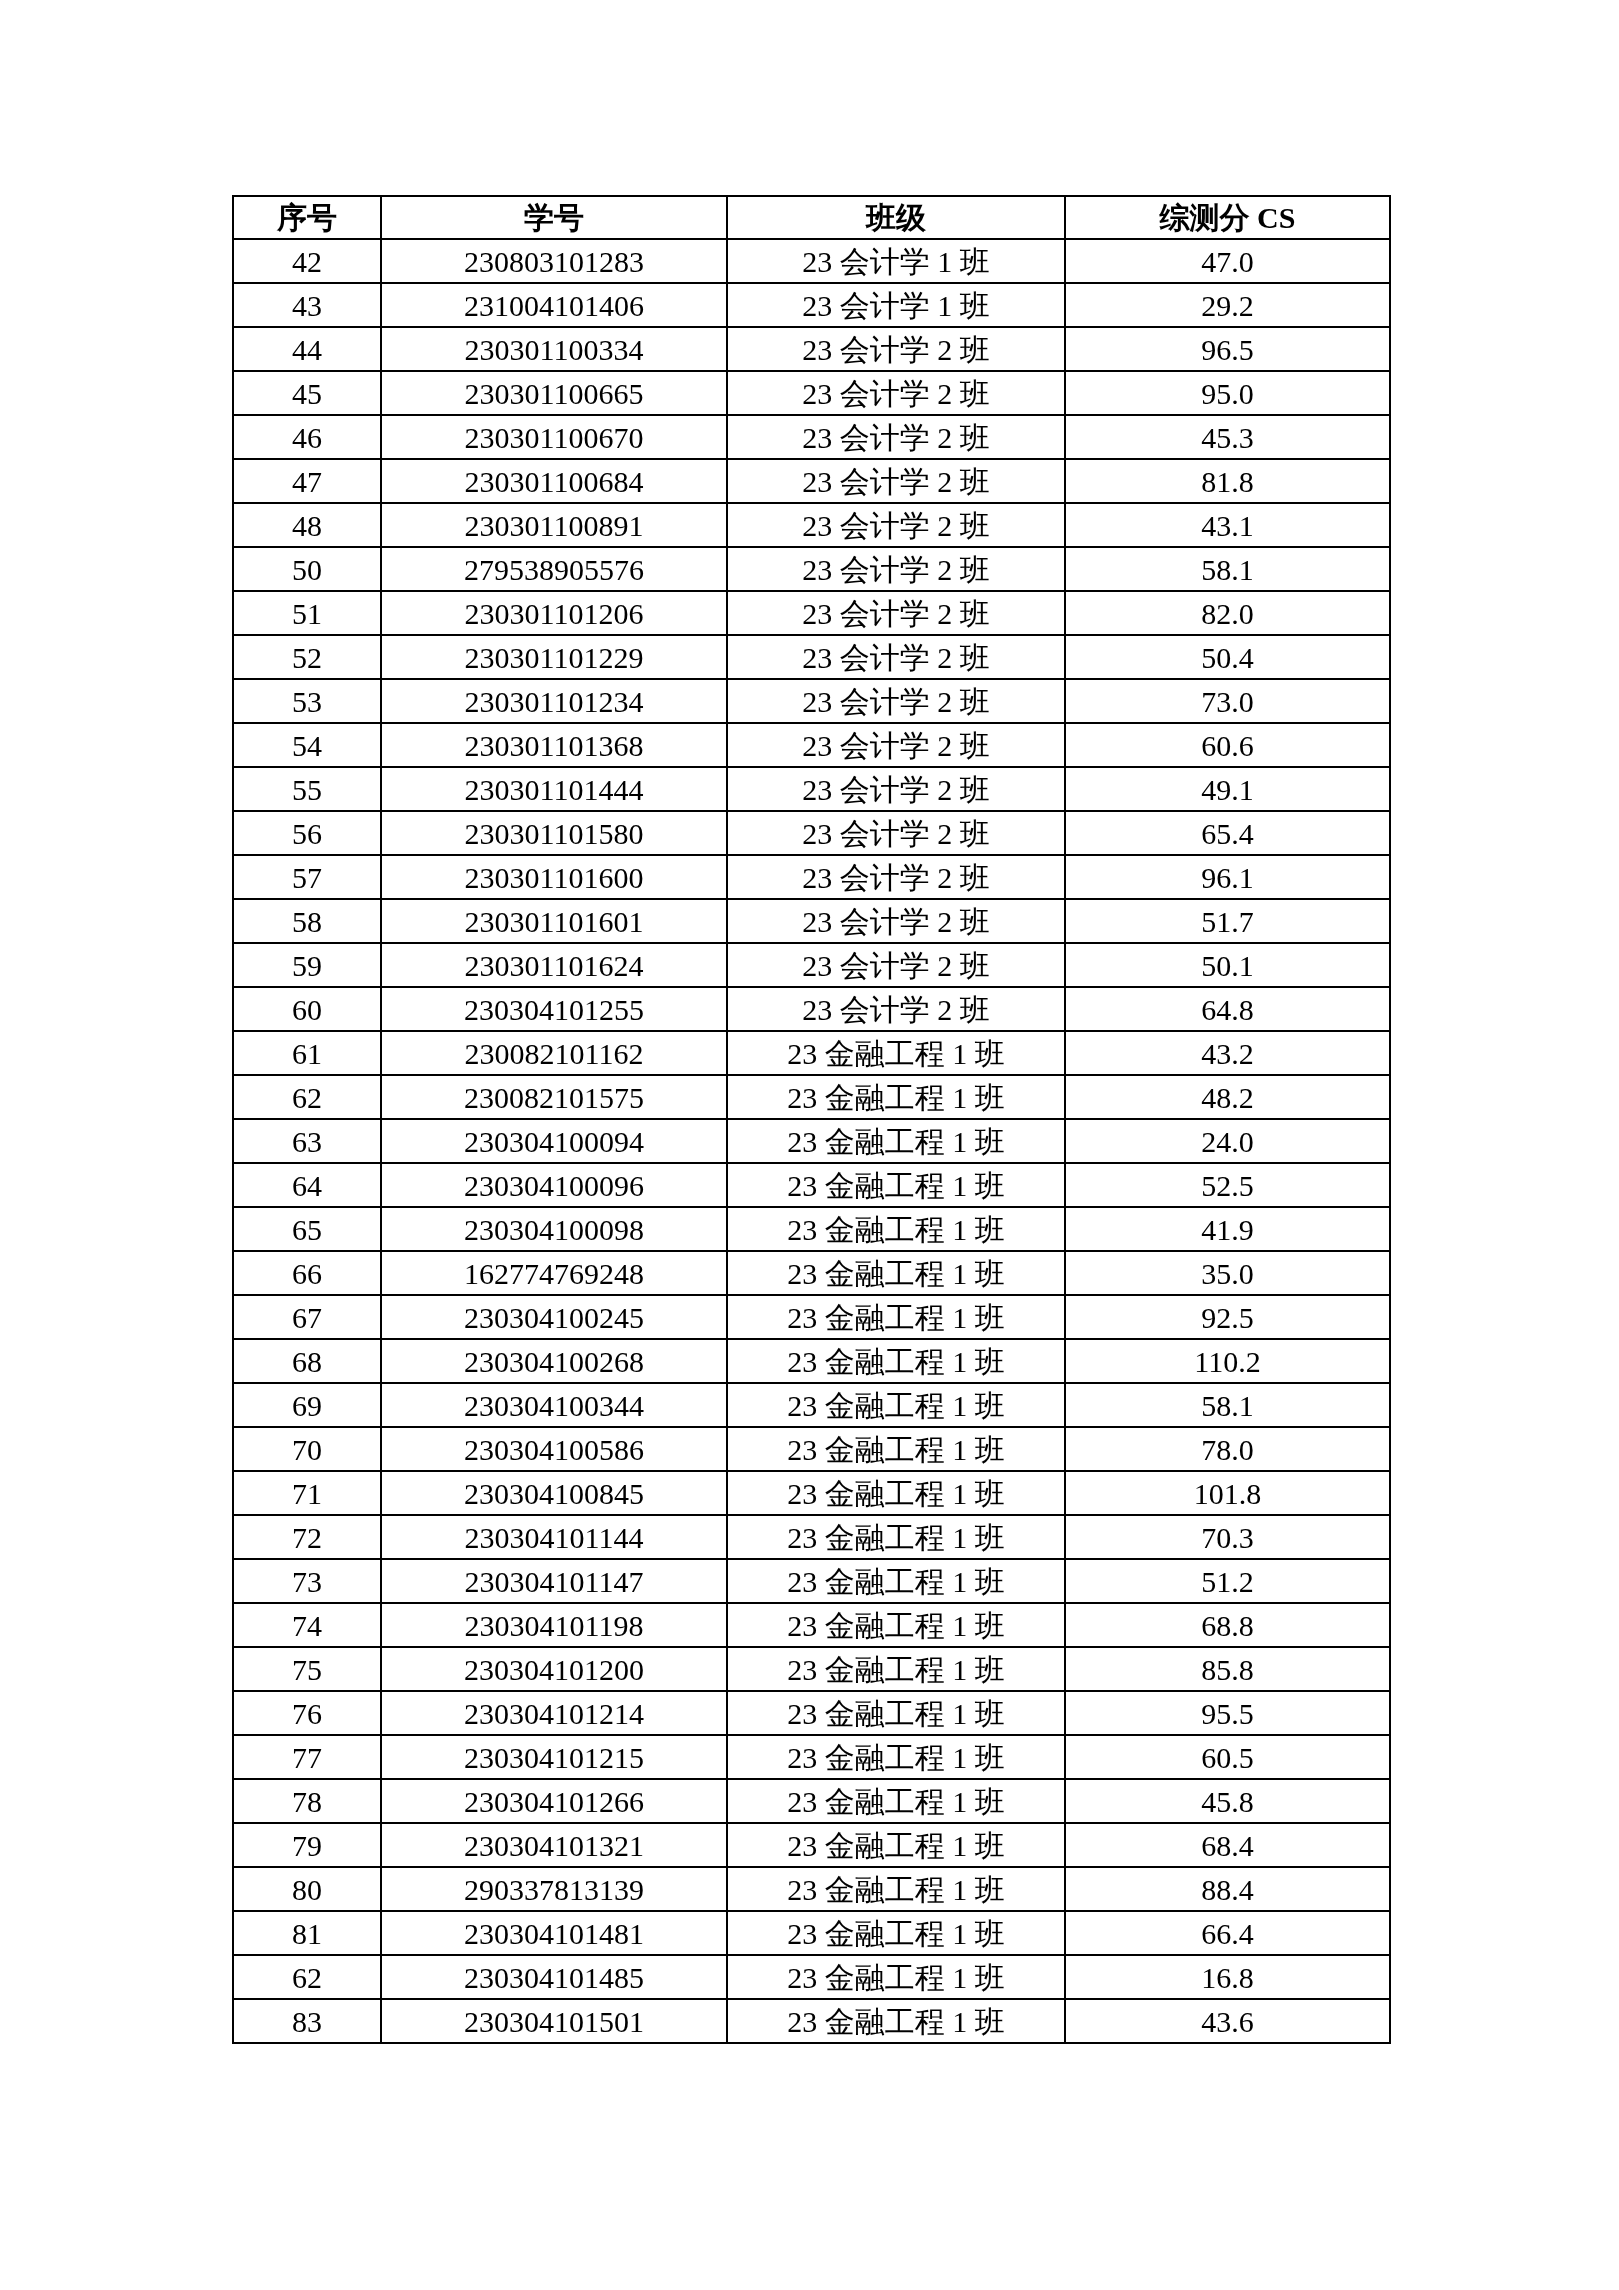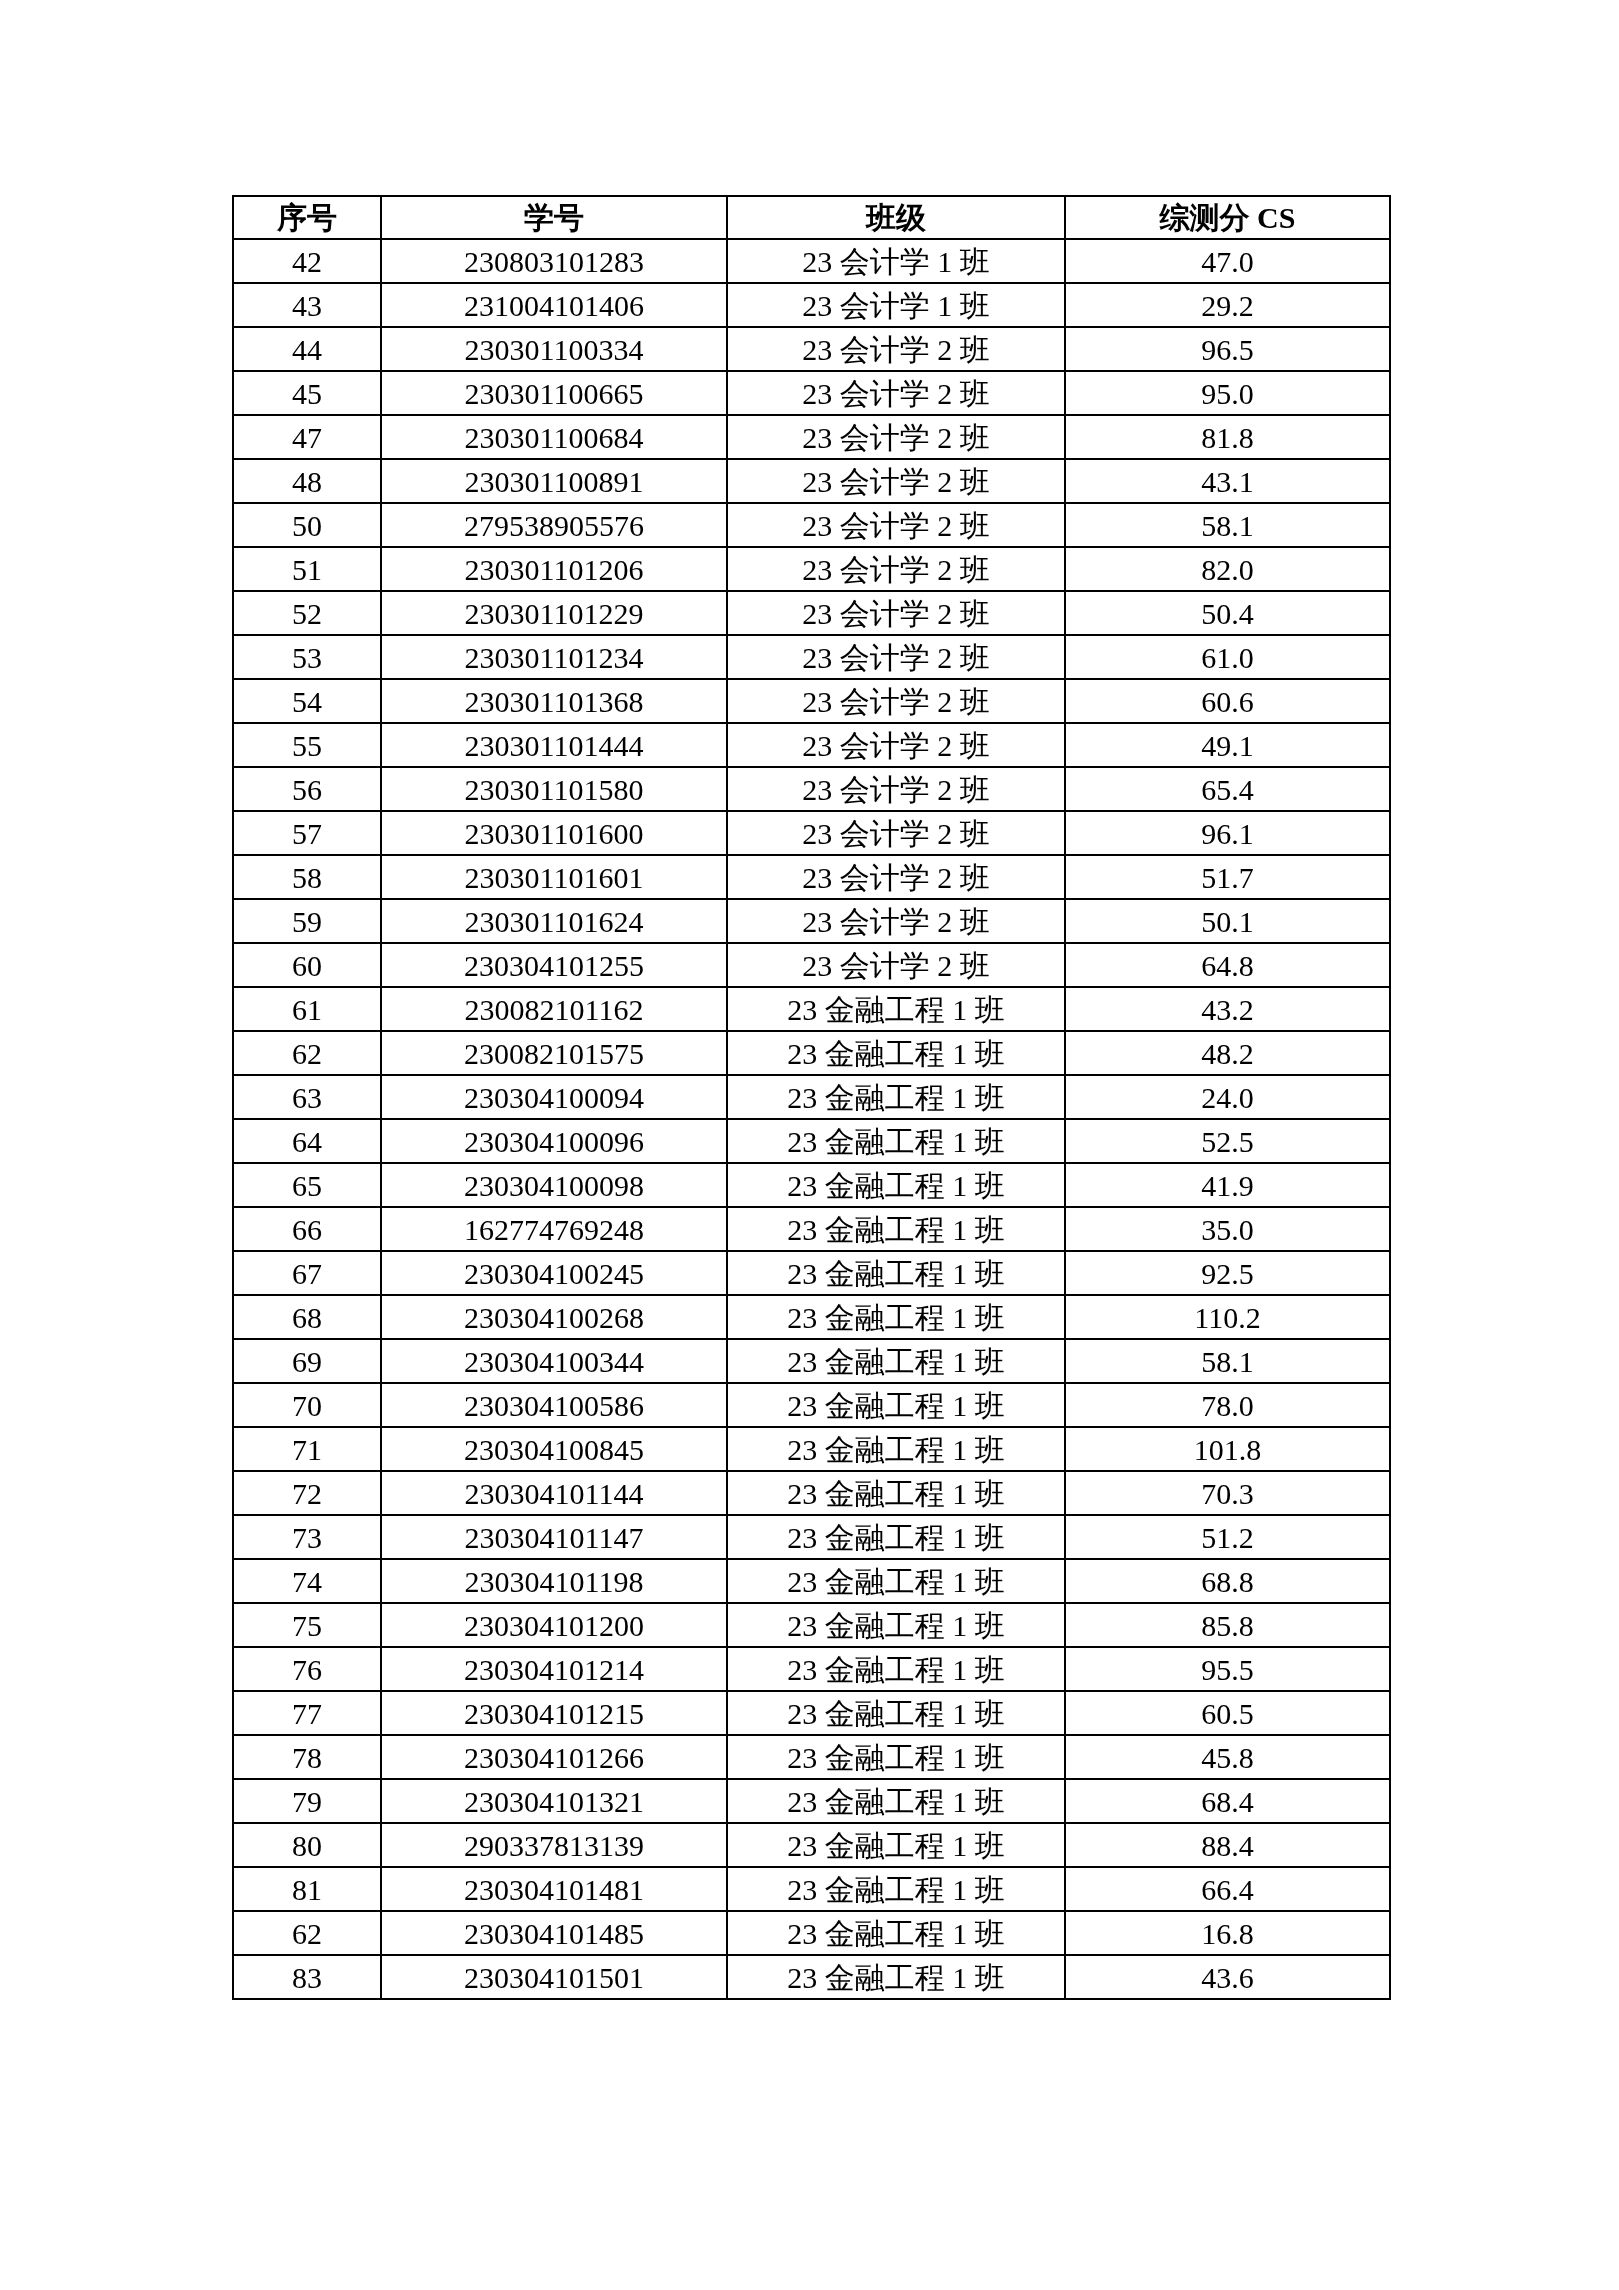--- a/index.html
+++ b/index.html
@@ -87,20 +87,26 @@
           <td>23 会计学 2 班</td>
           <td>96.5</td>
         </tr>
         <tr>
           <td>45</td>
           <td>230301100665</td>
           <td>23 会计学 2 班</td>
           <td>95.0</td>
         </tr>
         <tr>
+          <td>46</td>
+          <td>230301100670</td>
+          <td>23 会计学 2 班</td>
+          <td>45.3</td>
+        </tr>
+        <tr>
           <td>47</td>
           <td>230301100684</td>
           <td>23 会计学 2 班</td>
           <td>81.8</td>
         </tr>
         <tr>
           <td>48</td>
           <td>230301100891</td>
           <td>23 会计学 2 班</td>
           <td>43.1</td>
@@ -120,21 +126,21 @@
         <tr>
           <td>52</td>
           <td>230301101229</td>
           <td>23 会计学 2 班</td>
           <td>50.4</td>
         </tr>
         <tr>
           <td>53</td>
           <td>230301101234</td>
           <td>23 会计学 2 班</td>
-          <td>61.0</td>
+          <td>73.0</td>
         </tr>
         <tr>
           <td>54</td>
           <td>230301101368</td>
           <td>23 会计学 2 班</td>
           <td>60.6</td>
         </tr>
         <tr>
           <td>55</td>
           <td>230301101444</td>

